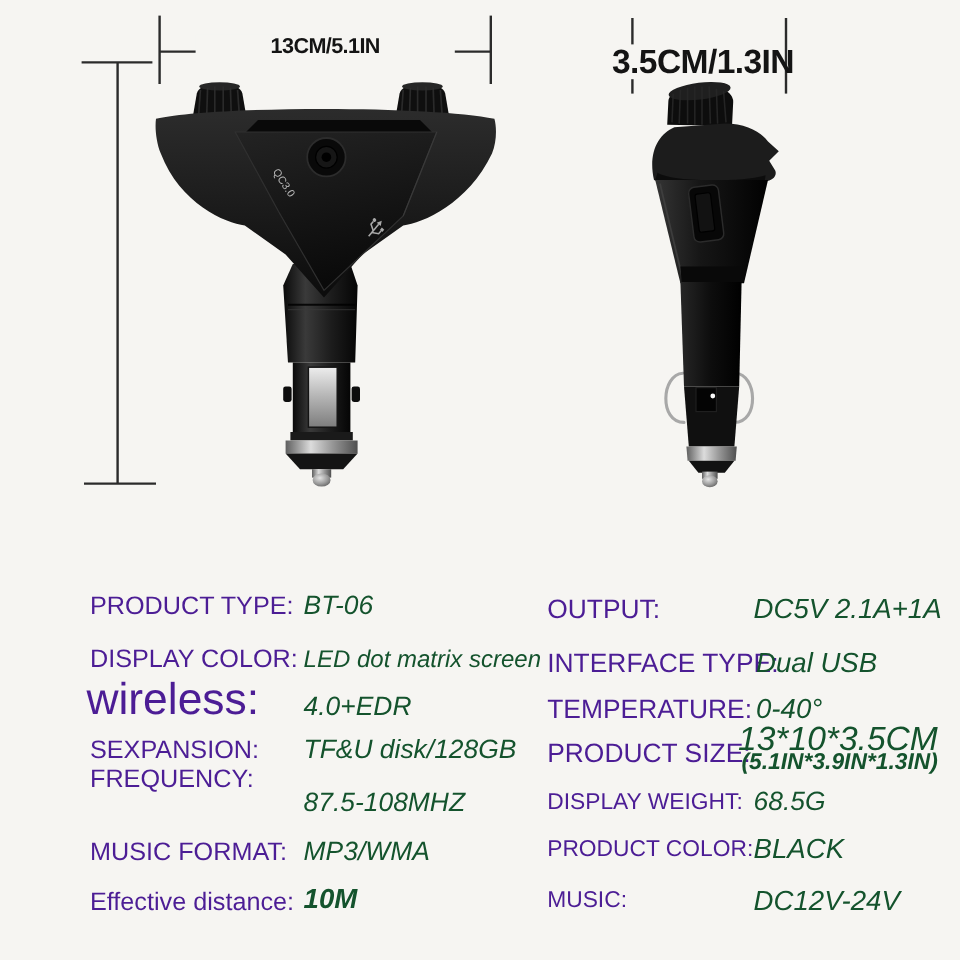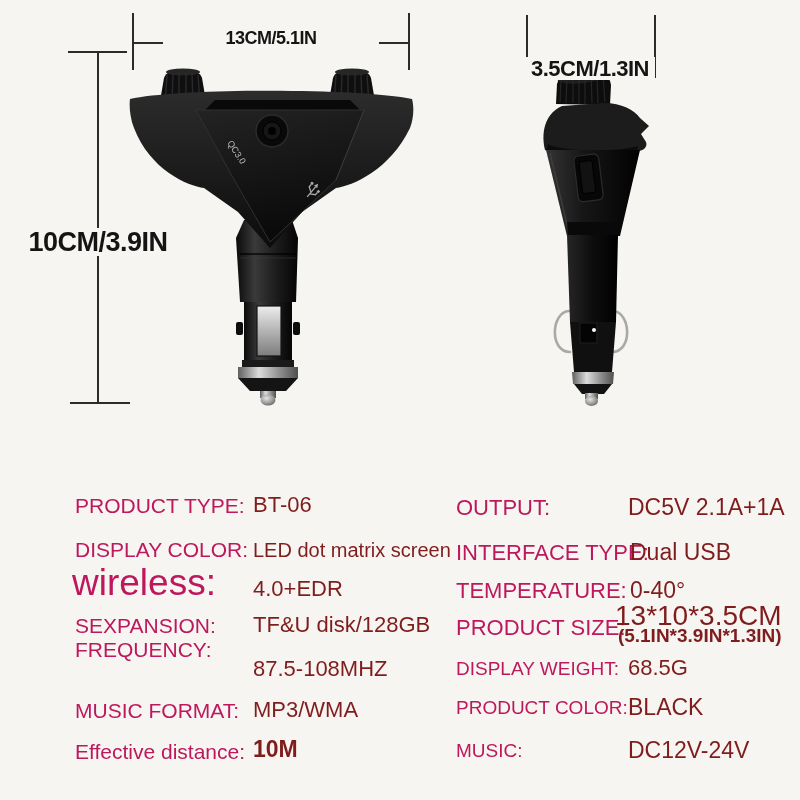--- a/index.html
+++ b/index.html
@@ -22,28 +22,28 @@
     font-weight:bold;
     color:#141414;
     background:var(--bg);
     text-align:center;
     line-height:1.05;
     letter-spacing:-0.5px;
     white-space:nowrap;
   }
   .dim-w{left:163px;top:29px;width:216px;font-size:18px;}
   .dim-h{left:22px;top:228px;width:152px;font-size:27px;}
-  .dim-s{left:525px;top:37px;width:130px;font-size:22px;margin-top:20px;}
+  .dim-s{left:510px;top:37px;width:130px;font-size:28px;}
   .t{
     position:absolute;
     white-space:nowrap;
     line-height:1.1;
   }
-  .lbl{color:#be185d;}
-  .val{color:#7f1d1d;}
+  .lbl{color:#4c1d95;}
+  .val{color:#14532d;font-style:italic;}
   .sz21{font-size:21px;}
   .sz22{font-size:22px;}
   .sz23{font-size:23px;}
   .sz19{font-size:19px;}
   .sz20{font-size:20px;}
   .big{font-size:37px;letter-spacing:0px;}
   .bold{font-weight:bold;}
   .size-block{line-height:20px;}
   .size-line1{font-size:28px;padding-left:8px;}
   .size-line2{font-size:19px;font-weight:bold;text-align:right;}
@@ -233,21 +233,20 @@
       <circle cx="594" cy="330" r="2" fill="#fafafa"></circle>
 
       <path d="M572,372 L614,372 L613,384 L573,384 Z" fill="url(#gRing)"></path>
       <path d="M574,384 L612,384 L604,394 L582,394 Z" fill="#121212"></path>
       <rect x="585" y="393" width="13" height="6" fill="url(#gRing)"></rect>
       <ellipse cx="591.5" cy="401" rx="6.5" ry="5" fill="url(#gBall)"></ellipse>
     </g>
   </svg>
 
   <div class="dim dim-w">13CM/5.1IN</div>
-  <div class="dim dim-h">10CM/3.9IN</div>
   <div class="dim dim-s">3.5CM/1.3IN</div>
 
   <div>
 
     <span class="t lbl sz21" style="top:494px;left:75px">PRODUCT TYPE:</span>
     <span class="t val sz22" style="top:493px;left:253px">BT-06</span>
 
     <span class="t lbl sz21" style="top:538px;left:75px">DISPLAY COLOR:</span>
     <span class="t val sz20" style="top:539px;left:253px">LED dot matrix screen</span>
 

